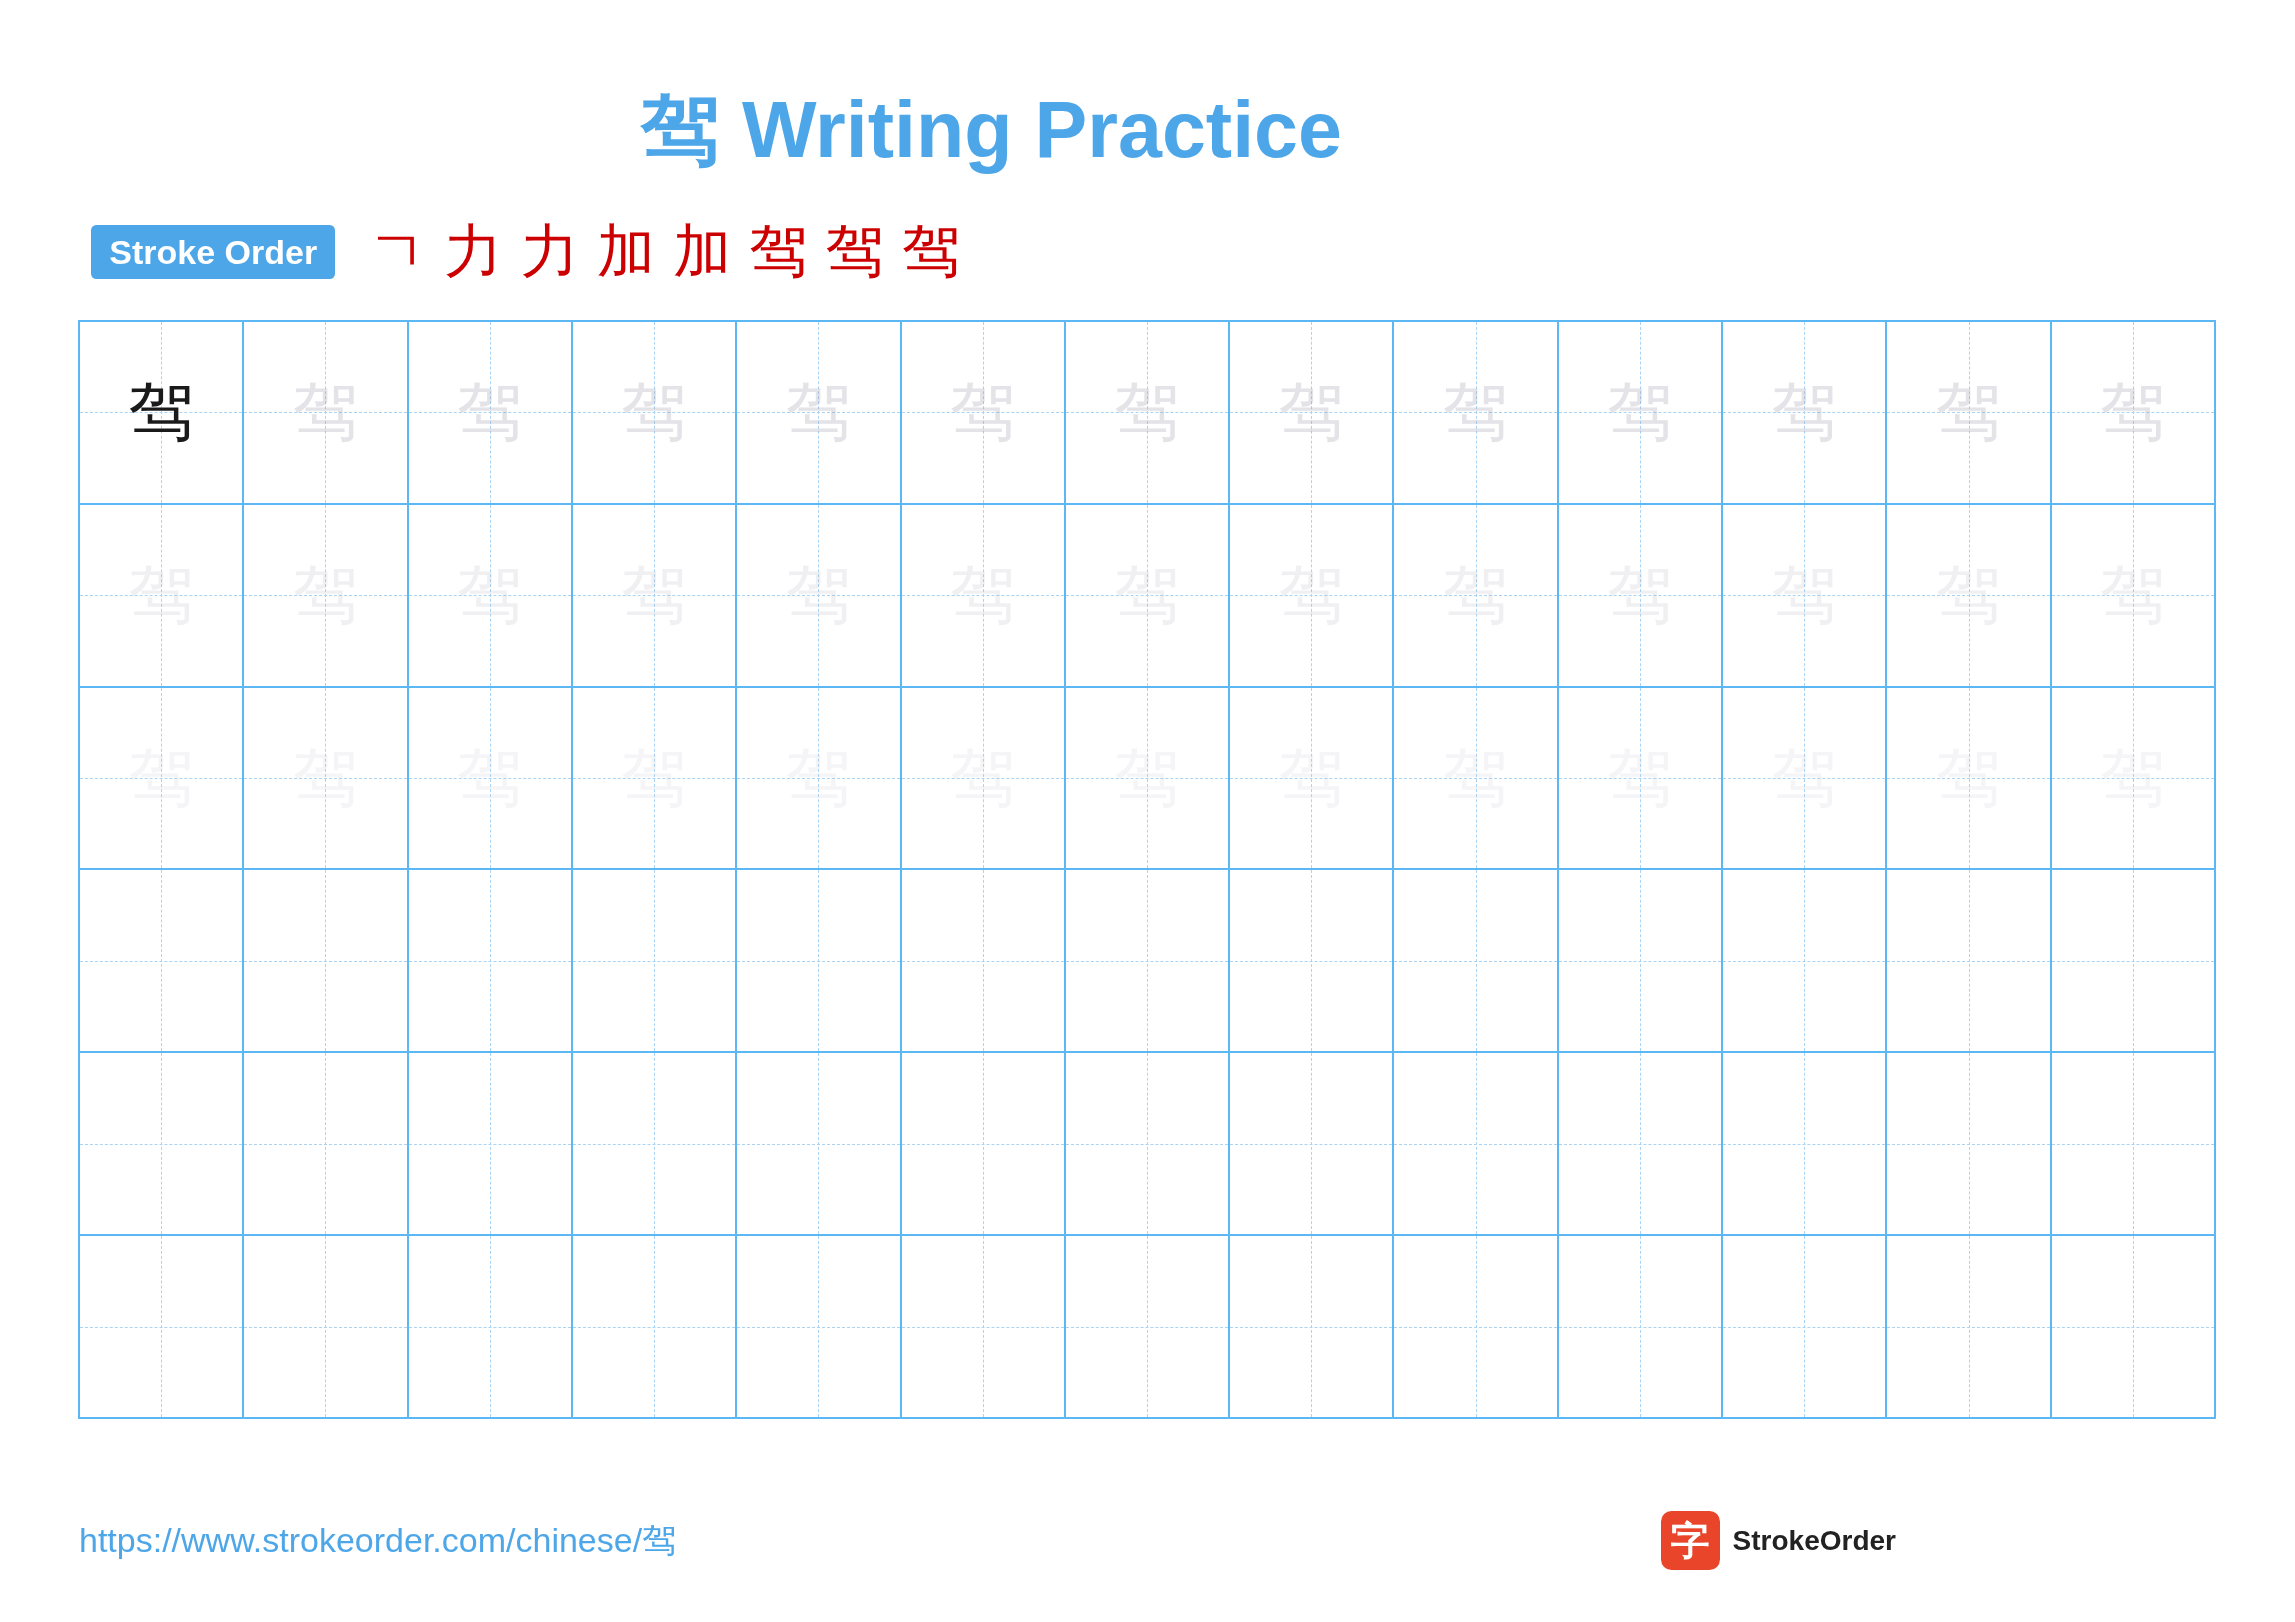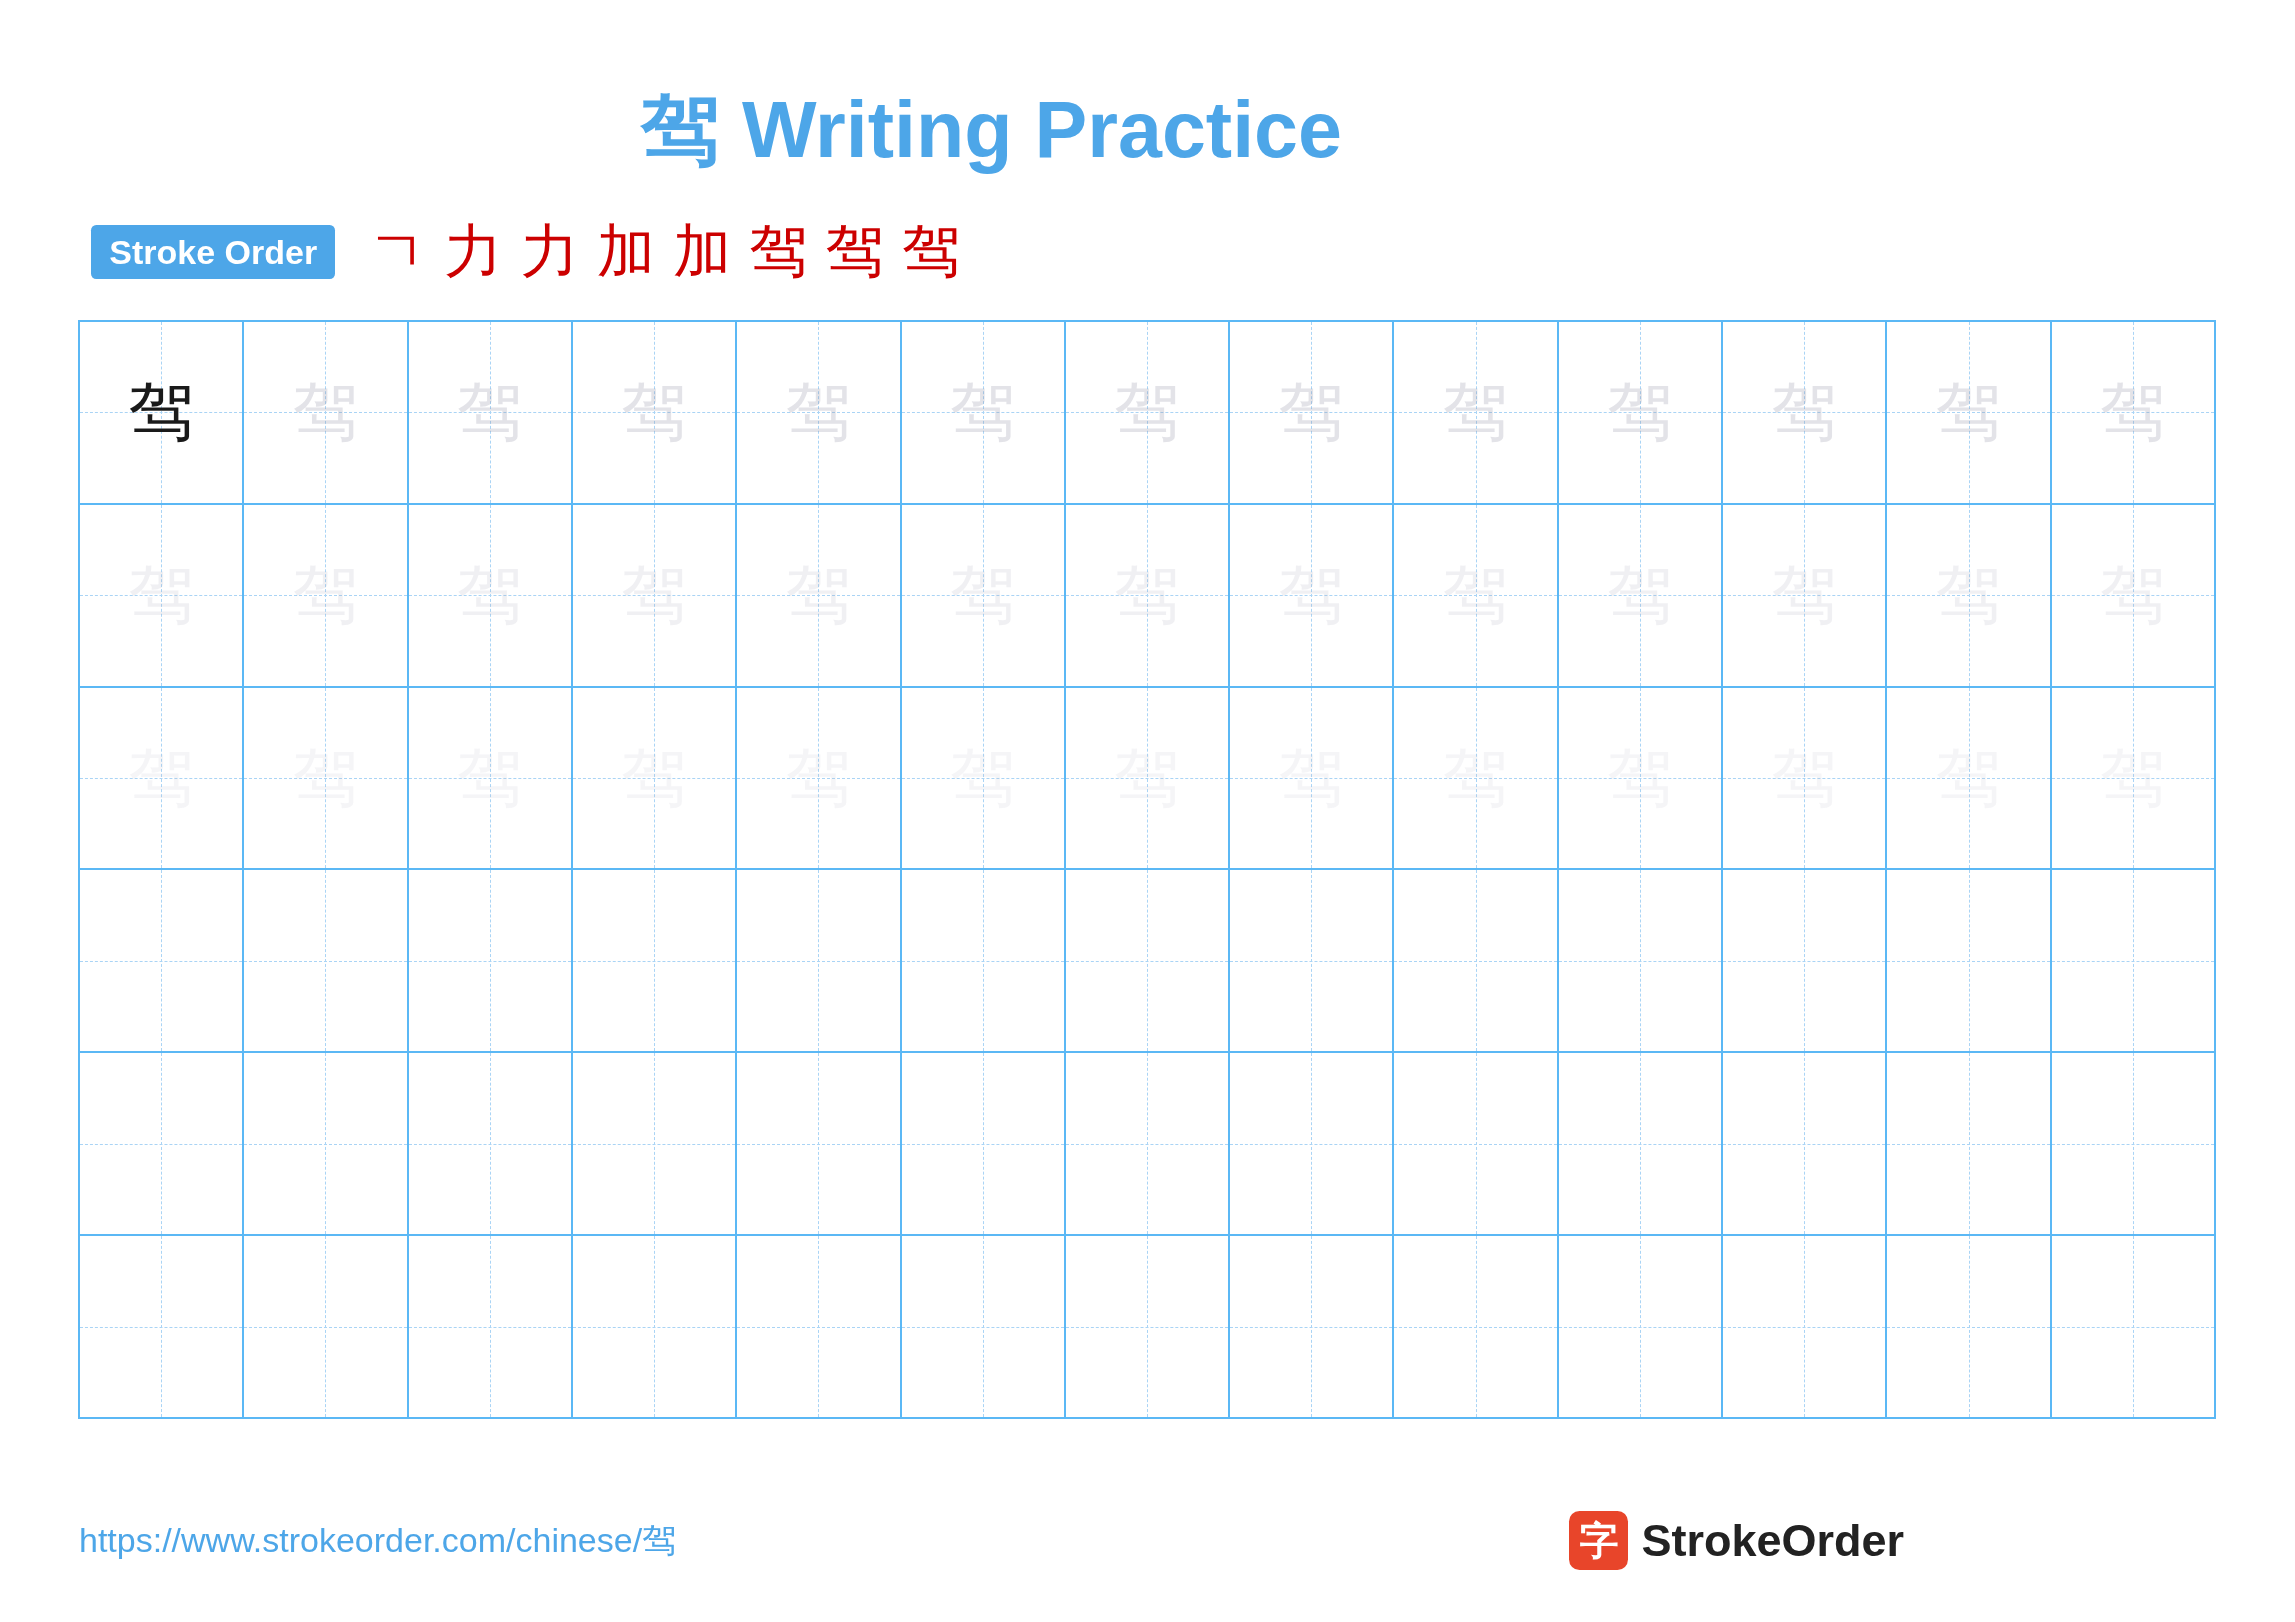--- a/index.html
+++ b/index.html
@@ -115,21 +115,21 @@
       user-select: none;
       position: relative;
       z-index: 1;
     }
 
     
     .footer {
       position: absolute;
       bottom: 52px;
       left: 79px;
-      right: 79px;
+      right: 87px;
       display: flex;
       align-items: center;
       justify-content: space-between;
     }
 
     .footer-url {
       font-family: Arial, sans-serif;
       font-size: 34px;
       color: #4da6e8;
     }
@@ -149,21 +149,21 @@
       align-items: center;
       justify-content: center;
       color: white;
       font-size: 39px;
       font-family: serif;
       font-weight: bold;
     }
 
     .footer-logo-text {
       font-family: Arial, sans-serif;
-      font-size: 45px;
+      font-size: 28px;
       font-weight: bold;
       color: #222222;
     }
   </style>
 </head>
 <body>
 
 <div class="page">
 
   <div class="title">驾 Writing Practice</div>

